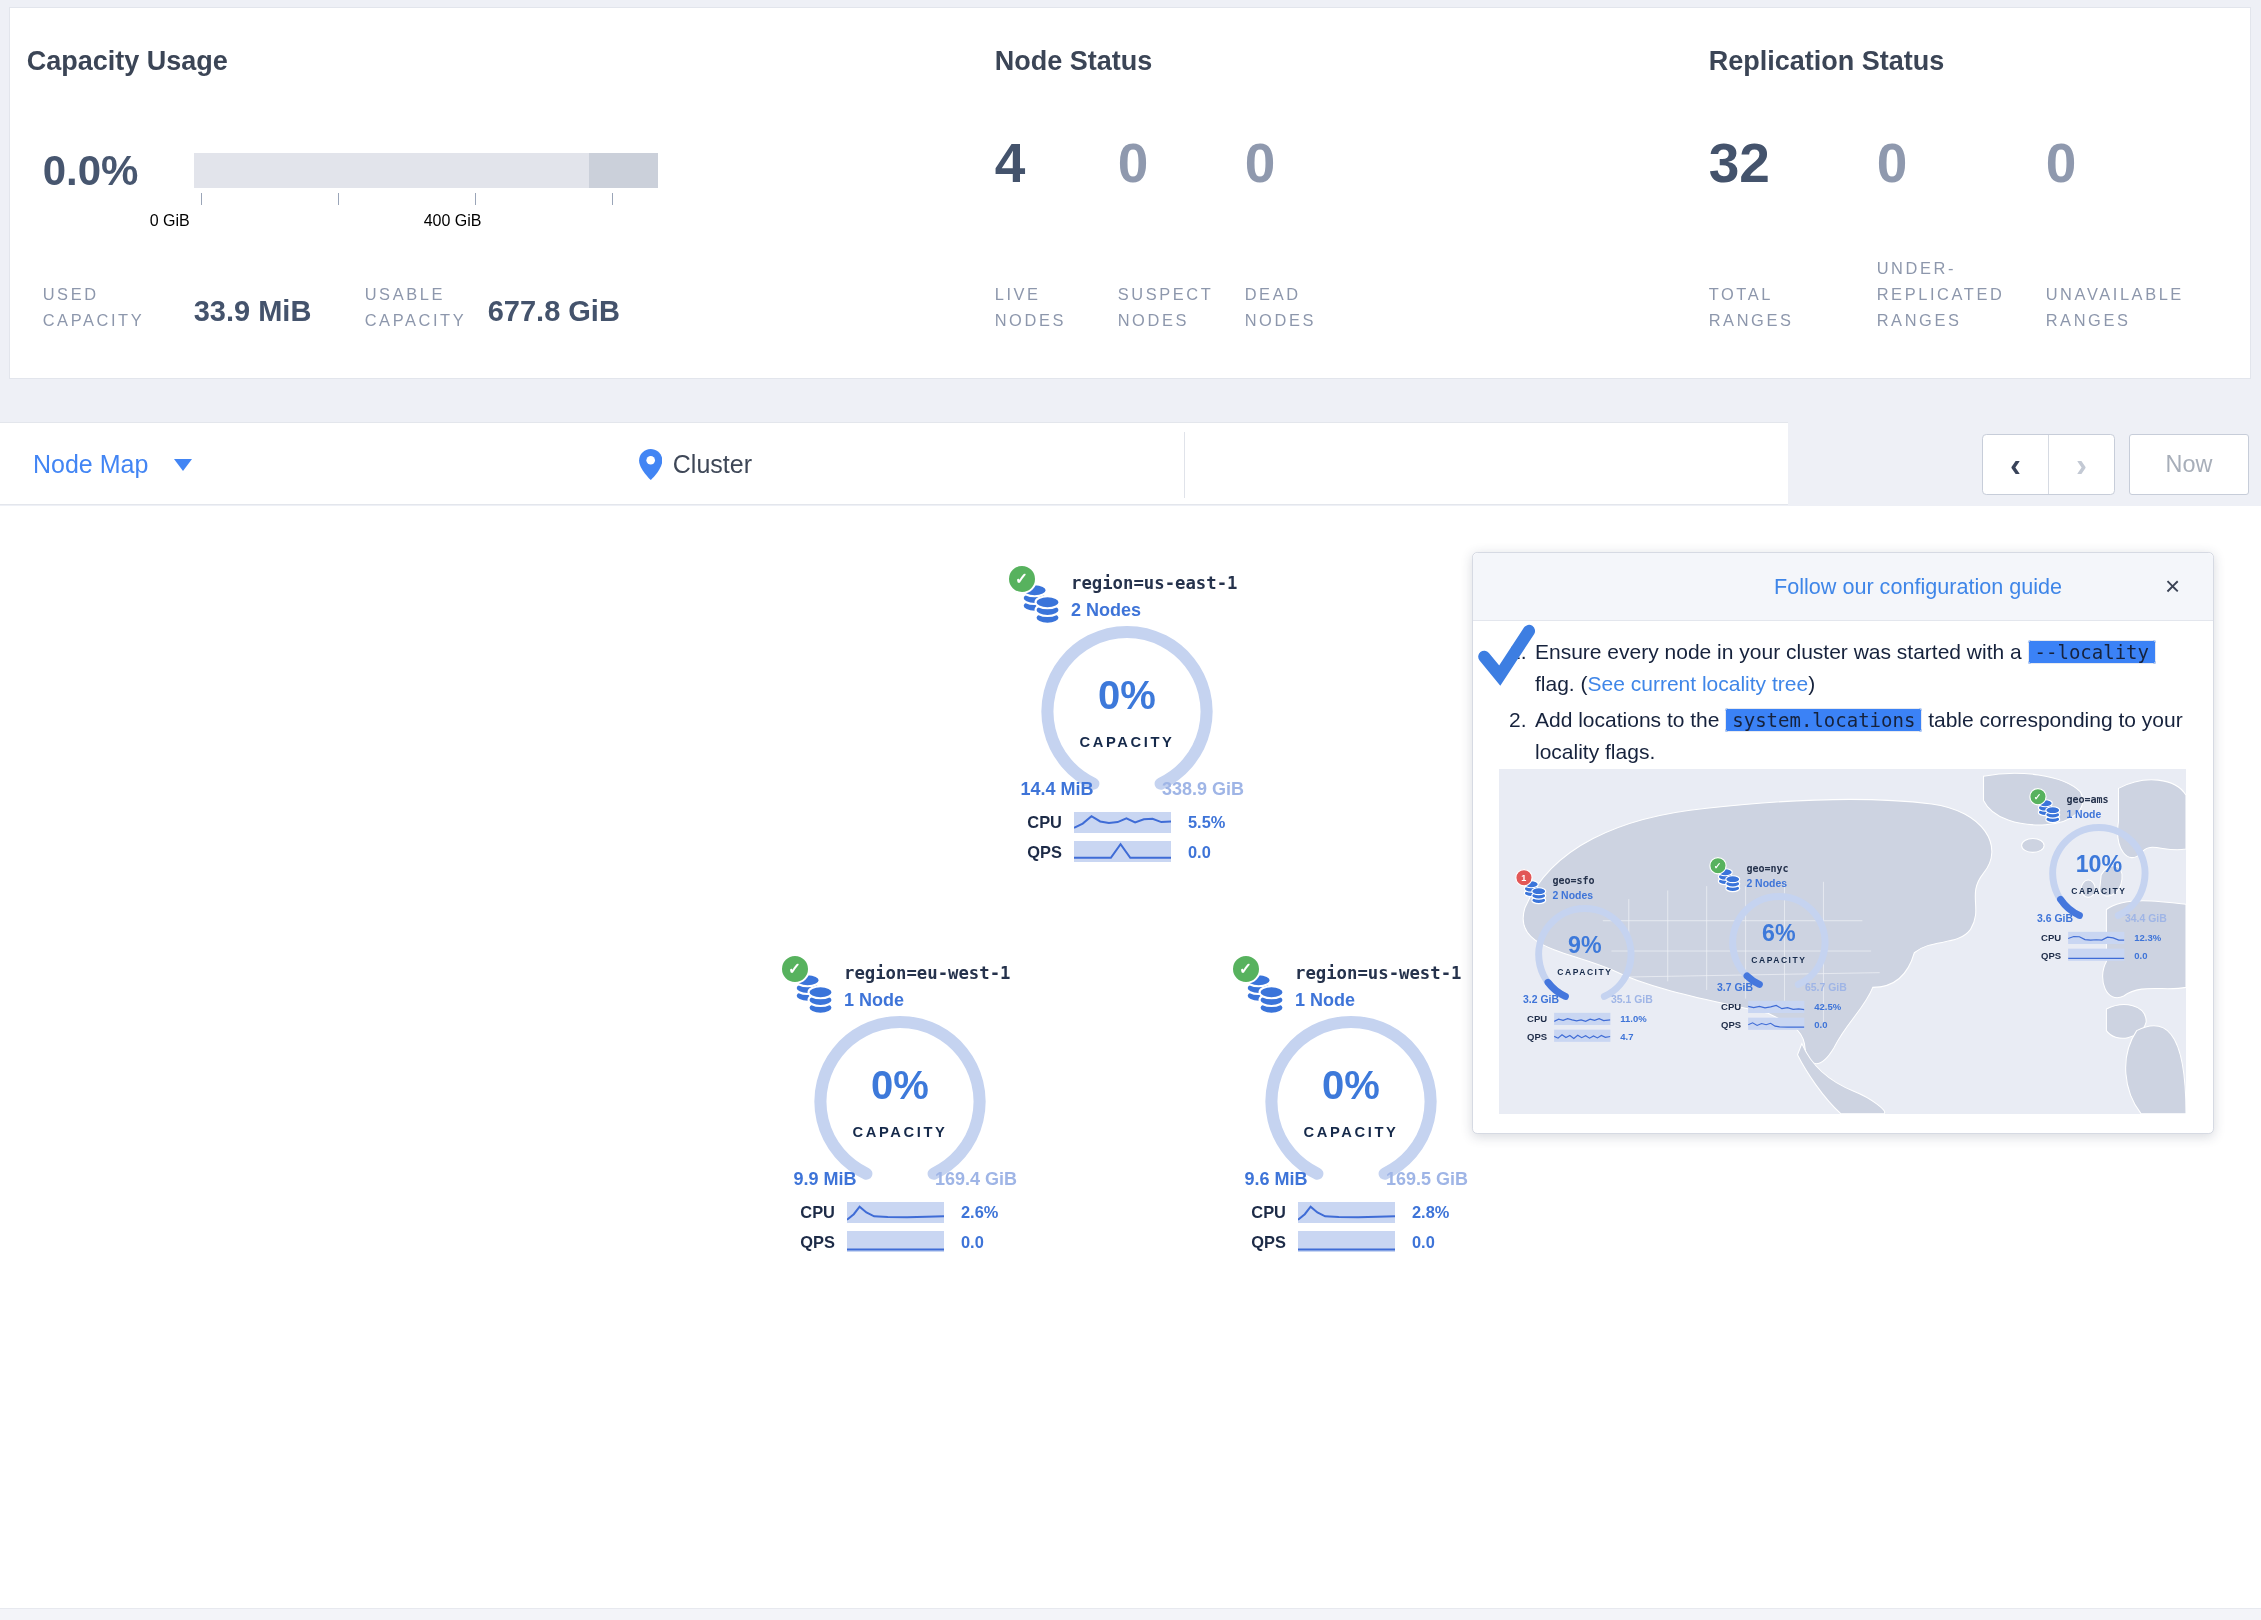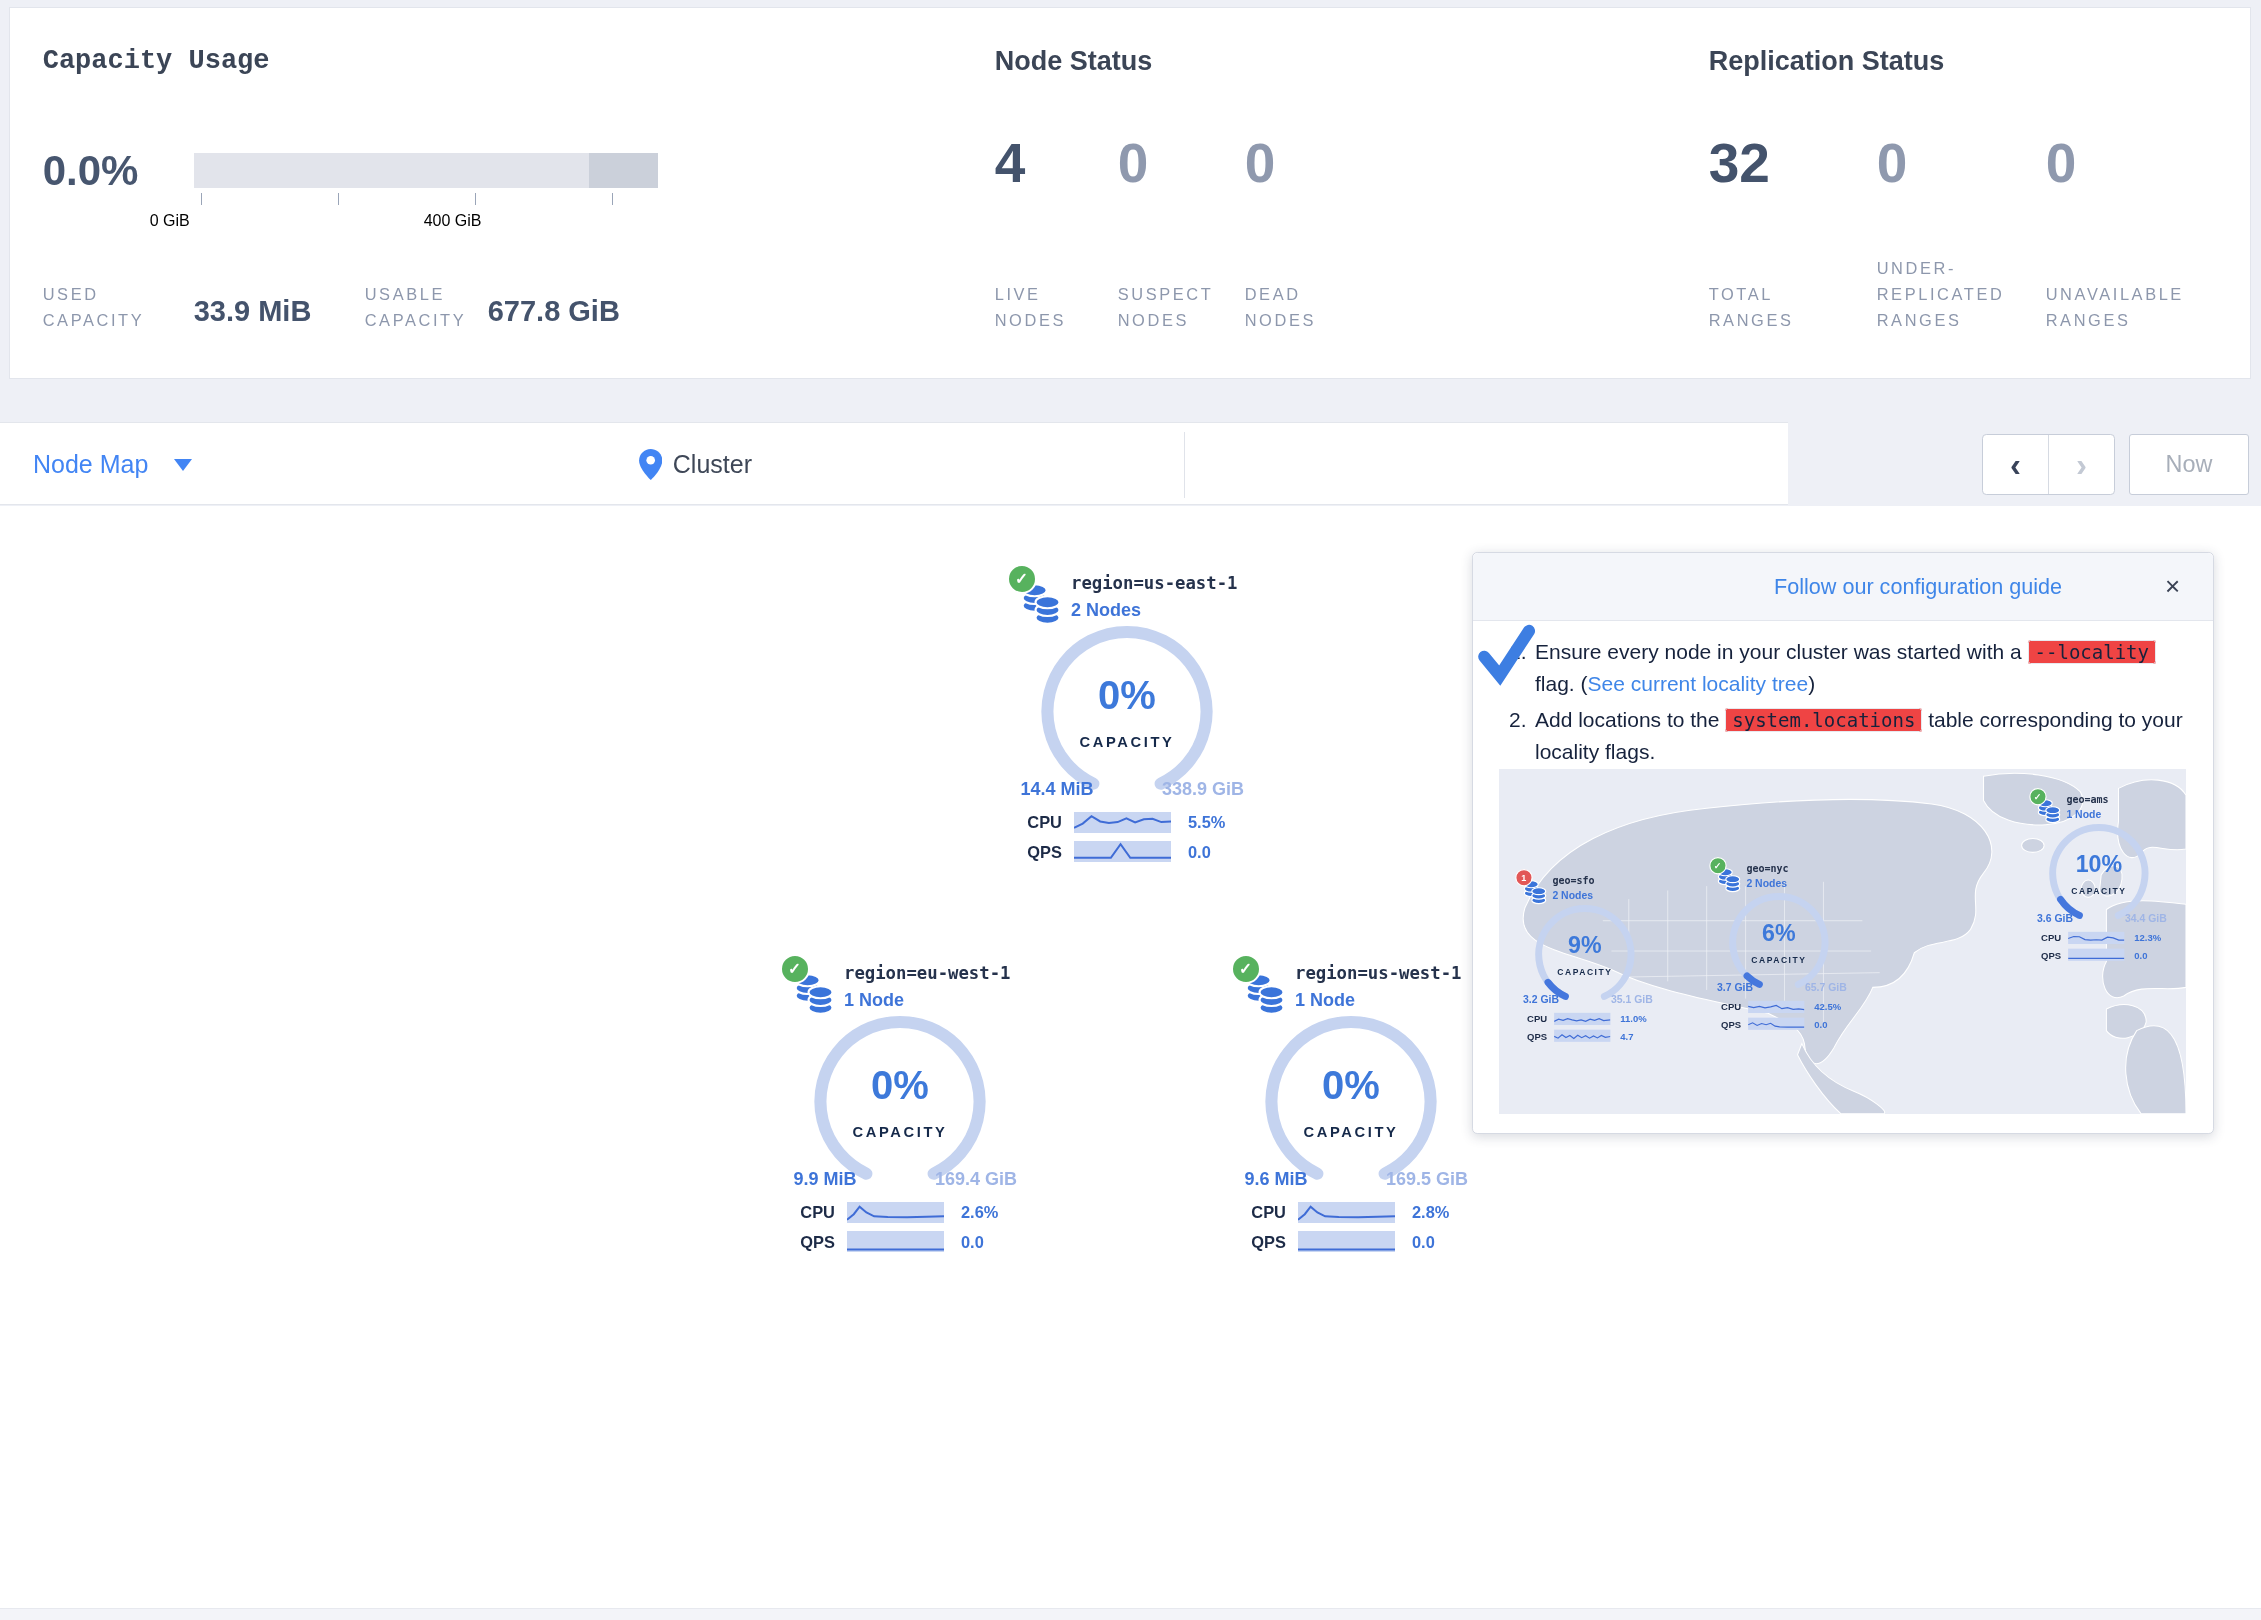--- a/index.html
+++ b/index.html
@@ -62,33 +62,33 @@
   
   .popup{position:absolute;left:1472px;top:552px;width:742px;height:582px;background:#fff;border:0.9px solid #d6dae3;border-radius:5.2px;box-shadow:0 2.6px 12px rgba(40,50,80,.18);box-sizing:border-box;z-index:5;}
   .popup-header{position:absolute;left:0;top:0;width:100%;height:68px;background:#f4f6fa;border-bottom:0.9px solid #e3e6ed;border-radius:5.2px 5.2px 0 0;box-sizing:border-box;}
   .popup-title{position:absolute;left:31px;top:0;height:68px;line-height:68px;font-size:21.6px;font-weight:700;color:#1c2b47;}
   .popup-link{position:absolute;left:301px;top:0;height:68px;line-height:68px;font-size:21.6px;color:#3f86e8;cursor:pointer;}
   .popup-close{position:absolute;right:24px;top:17.3px;width:33px;height:33px;font-size:26px;color:#3a4254;display:flex;align-items:center;justify-content:center;cursor:pointer;}
   .bigcheck{position:absolute;left:3.5px;top:71px;z-index:6;}
   .step{position:absolute;left:36px;width:677px;display:flex;font-size:21px;line-height:31px;color:#16223c;}
   .step-num{width:26px;flex:none;}
   .step-text{flex:1;}
-  .codebit{font-family:"DejaVu Sans Mono",monospace;font-size:19px;background:#ef4444;border:0.9px solid #e7e9ef;border-radius:2.6px;padding:0 6px;}
+  .codebit{font-family:"DejaVu Sans Mono",monospace;font-size:19px;background:#3b82f6;border:0.9px solid #e7e9ef;border-radius:2.6px;padding:0 6px;}
   .linkbit{color:#3f86e8;cursor:pointer;}
   .popup-map{position:absolute;left:26px;top:216px;width:687px;height:345px;background:#e9ecf4;overflow:hidden;}
   #map-nodes{position:absolute;left:0;top:0;width:687px;height:345px;}
 </style>
 </head>
 <body>
 
 <div class="page">
 
   <div class="summary">
 
-    <div class="sec-title" style="left:33px;font-family:Liberation Mono, monospace;">Capacity Usage</div>
+    <div class="sec-title" style="left:17px;">Capacity Usage</div>
     <div class="big-pct">0.0%</div>
     <div class="bar-track">
         <div class="bar-dark"></div>
       </div>
     <div class="tick" style="left:191px;"></div>
     <div class="tick" style="left:328px;"></div>
     <div class="tick" style="left:465px;"></div>
     <div class="tick" style="left:602px;"></div>
     <div class="tick-label" style="left:140px;">0 GiB</div>
     <div class="tick-label" style="left:414px;">400 GiB</div>

